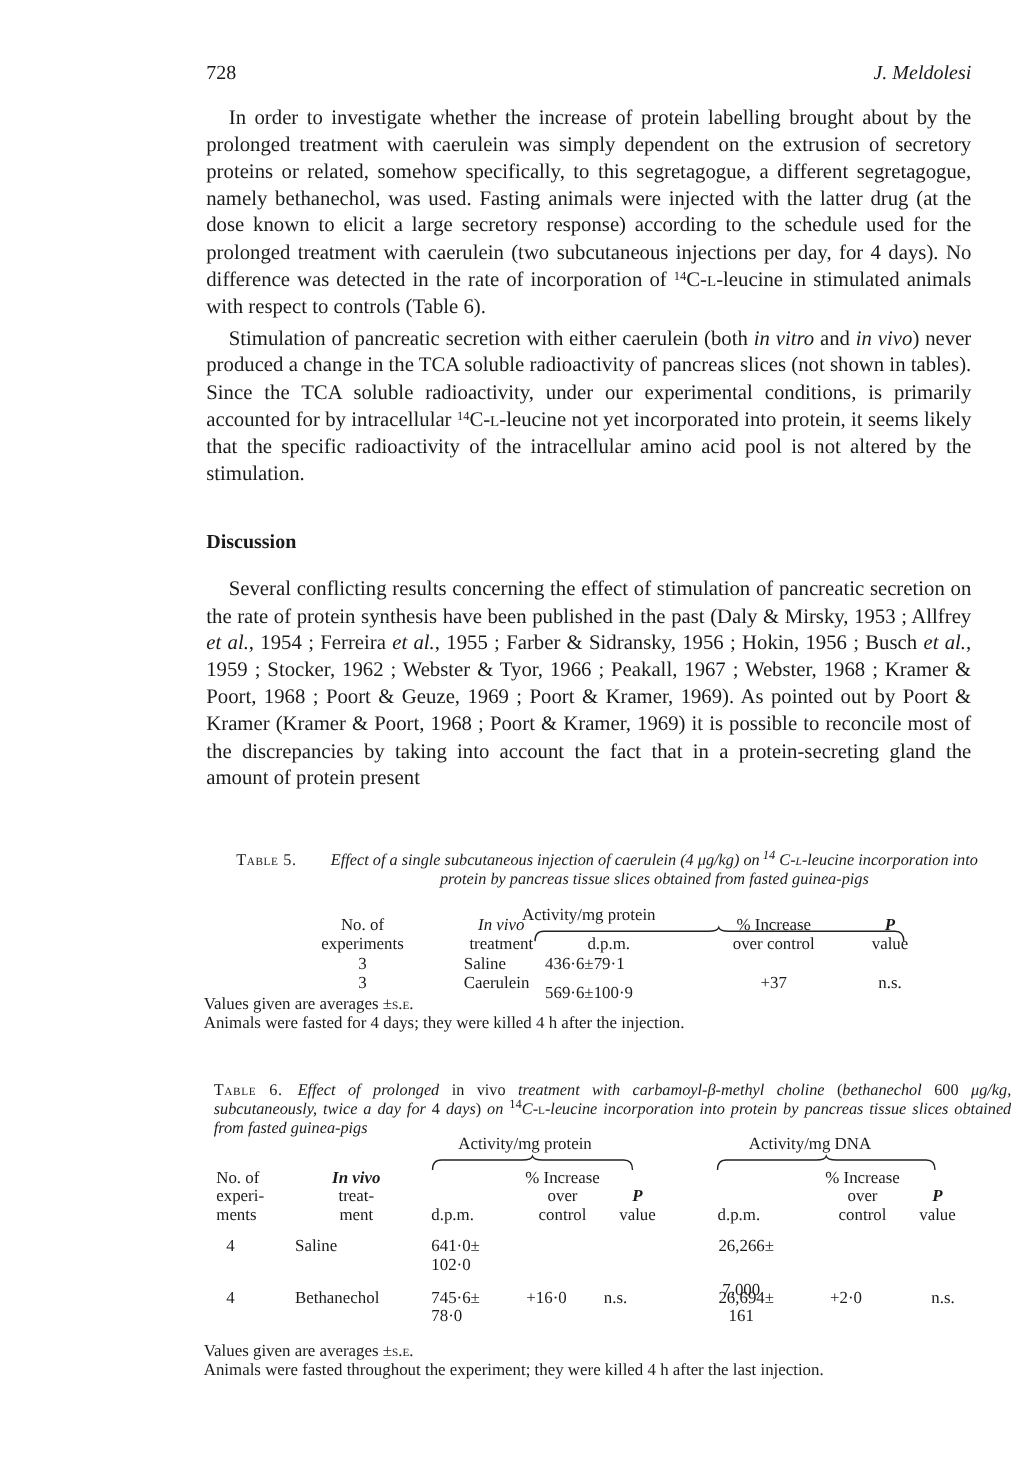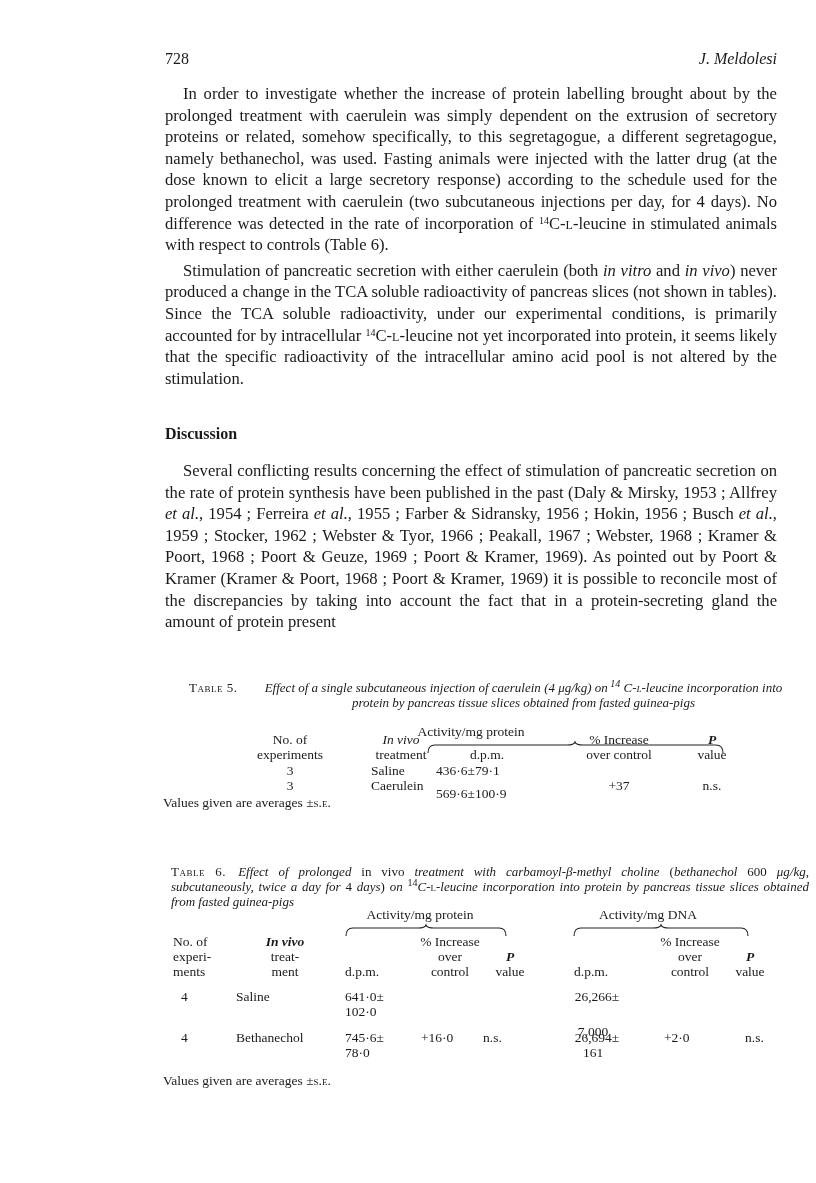--- a/index.html
+++ b/index.html
@@ -81,20 +81,21 @@
 
     <div class="cell c" style="left:75px; top:60px; width:100px;">3</div>
     <div class="cell" style="left:206px; top:60px;">Caerulein</div>
     <div class="cell" style="left:271px; top:68px;">569·6±100·9</div>
     <div class="cell c" style="left:404px; top:60px; width:100px;">+37</div>
     <div class="cell c" style="left:522px; top:60px; width:50px;">n.s.</div>
   </div>
 
   <div class="notes" style="top:795px; left:-2px;">
     <div>Values given are averages ±<span class="sc">s.e.</span></div>
+    <div>Animals were fasted for 4 days; they were killed 4 h after the injection.</div>
   </div>
 
   <div class="caption" style="top:864px; left:-6px; width:638px; text-align:justify;margin-left:12px;">
     <span class="lab" style="margin-right:12px;">Table 6.</span><span class="cap-text" style="font-style:normal;"><i>Effect of prolonged</i> in vivo <i>treatment with carbamoyl-β-methyl choline</i> (<i>bethanechol</i> 600 <i>μg/kg, subcutaneously, twice a day for</i> 4 <i>days</i>) <i>on </i><sup>14</sup><i>C-</i><span class="sc">l</span><i>-leucine incorporation into protein by pancreas tissue slices obtained from fasted guinea-pigs</i></span>
   </div>
 
   <div class="tbl" style="left:0; top:905px; width:640px; height:150px;">
     <div class="cell c" style="left:175px; top:2px; width:160px;">Activity/mg protein</div>
     <div class="cell c" style="left:403px; top:2px; width:160px;">Activity/mg DNA</div>
     <svg class="brace" style="left:180px; top:20px;" width="162" height="12">
@@ -157,15 +158,16 @@
     <div class="cell c" style="left:402px; top:125px; width:60px;">
       <div>26,694±</div>
         <div style="padding-right:8px;">161</div>
     </div>
     <div class="cell" style="left:499px; top:125px;">+2·0</div>
     <div class="cell" style="left:580px; top:125px;">n.s.</div>
   </div>
 
   <div class="notes" style="top:1073px; left:-2px;">
     <div>Values given are averages ±<span class="sc">s.e.</span></div>
+    <div>Animals were fasted throughout the experiment; they were killed 4 h after the last injection.</div>
   </div>
 
 </div>
 
 </body></html>

